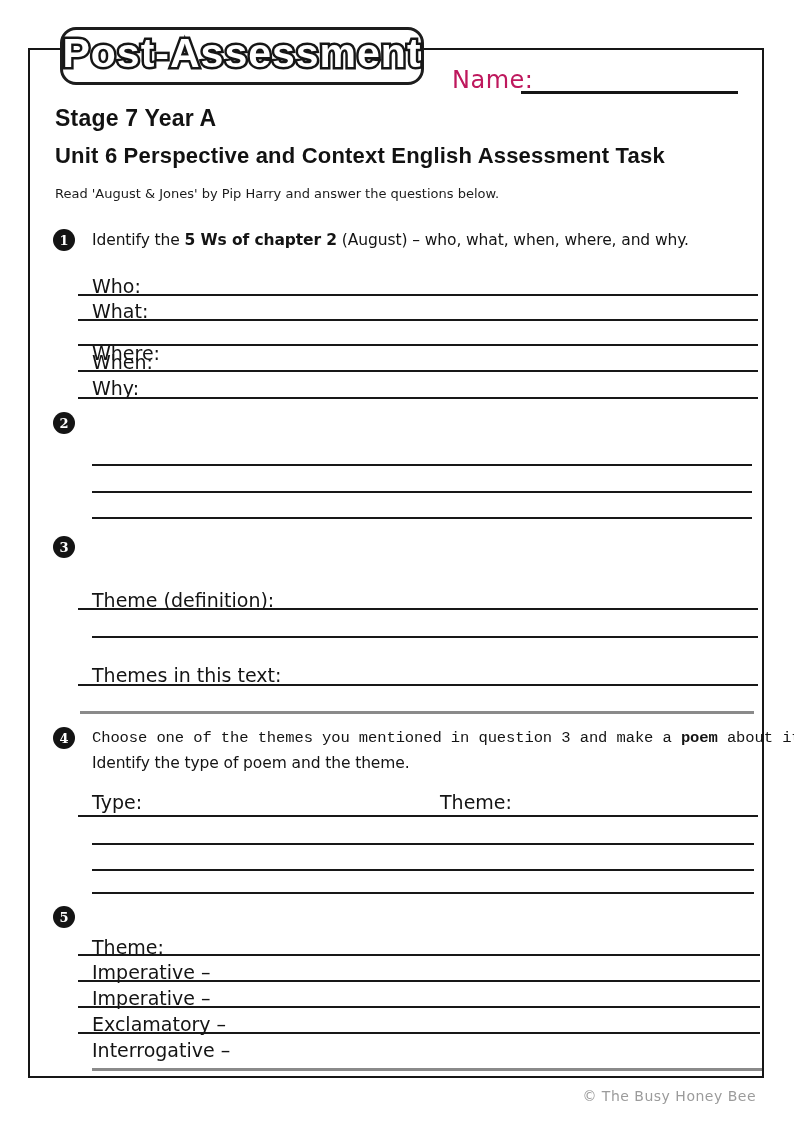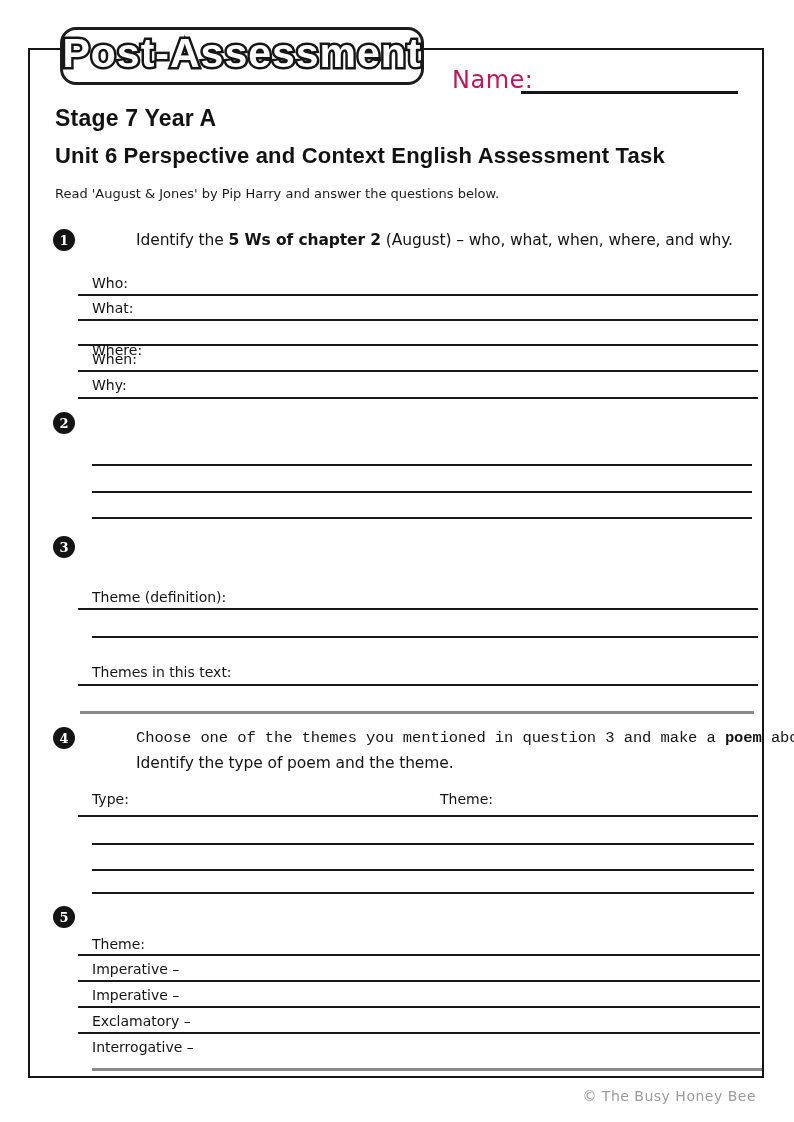--- a/index.html
+++ b/index.html
@@ -49,24 +49,24 @@
   .instr { left: 55px; top: 186px; font-size: 13px; color: #1c1c1c; }
 
   .qnum {
     width: 22px; height: 22px;
     background: #141414; color: #ffffff;
     border-radius: 50%;
     display: flex; align-items: center; justify-content: center;
     font-family: "DejaVu Serif", serif;
     font-size: 13px; font-weight: 700;
   }
-  .prompt { font-size: 15.5px; color: #141414; letter-spacing: -0.1px; white-space: nowrap; margin-left: 44px; }
+  .prompt { font-size: 15.5px; color: #141414; letter-spacing: -0.1px; white-space: nowrap; }
   .prompt b { font-weight: 700; }
 
-  .flabel { font-size: 14px; color: #141414; white-space: nowrap; }
+  .flabel { font-size: 19px; color: #141414; white-space: nowrap; }
   .line  { height: 2px; background: #181818; }
   .gline { height: 3px; background: #8a8a8a; }
 
   .footer { right: 38px; top: 1088px; font-size: 14px; color: #9b9b9b; letter-spacing: 0.5px; }
 </style>
 </head>
 <body>
 
 <div class="sheet">
 

